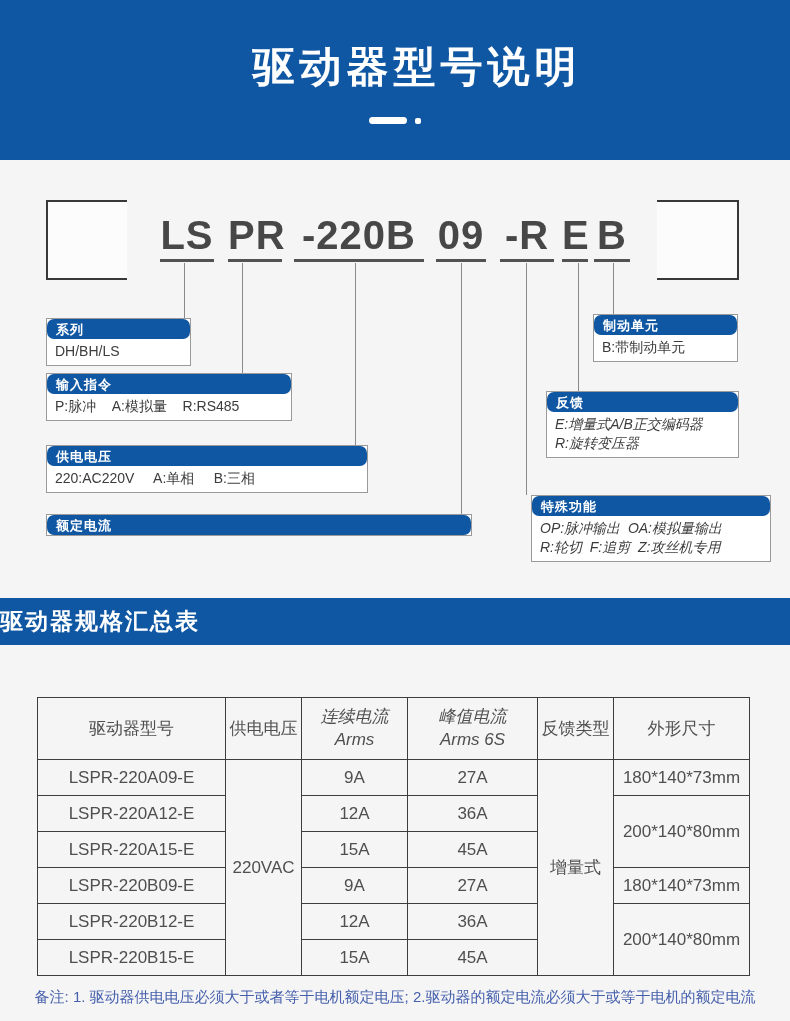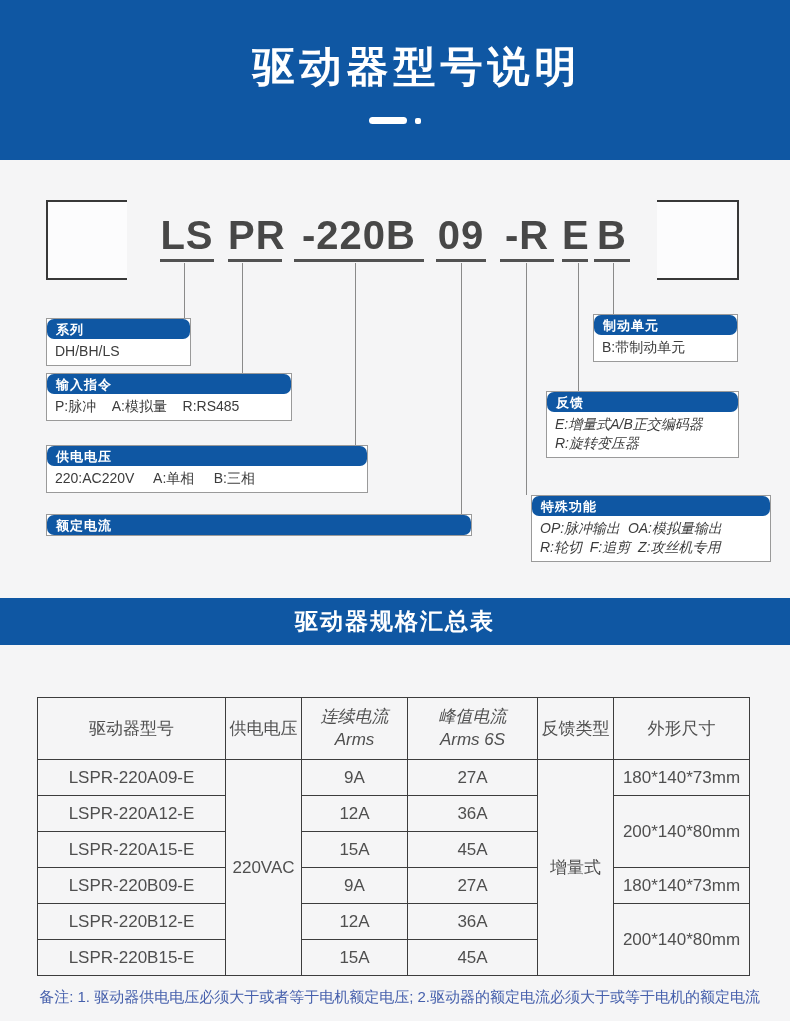--- a/index.html
+++ b/index.html
@@ -71,21 +71,21 @@
   .box-input    { left:46px;  top:213px; width:246px; }
   .box-voltage  { left:46px;  top:285px; width:322px; }
   .box-current  { left:46px;  top:354px; width:426px; }
   .box-brake    { left:593px; top:154px; width:145px; }
   .box-feedback { left:546px; top:231px; width:193px; }
   .box-special  { left:515px; top:335px; width:240px;margin-left:16px; }
   
   .band {
     position:absolute; left:0; top:598px; width:790px; height:47px;
     background:#0f57a3; color:#ffffff; font-size:23px; font-weight:bold;
-    text-align:center; line-height:47px; letter-spacing:2px;
+    text-align:left; line-height:47px; letter-spacing:2px;
   }
   
   .spec-table {
     position:absolute; left:37px; top:670px; width:712px;
     border-collapse:collapse; table-layout:fixed;
     font-size:17px; color:#4f4f4f;margin-top:27px;
   }
   .spec-table th, .spec-table td {
     border:1px solid #3d3d3d; text-align:center; font-weight:normal;
     padding:0; background:transparent;
@@ -96,21 +96,21 @@
   .col-volt  { width:76px;  }
   .col-cont  { width:106px; }
   .col-peak  { width:130px; }
   .col-fb    { width:76px;  }
   .col-dims  { width:136px; }
   .cell-model { text-align:left; padding-left:14px; }
   .th-line { display:block; line-height:1.35;font-style:italic; }
   
   .note {
     position:absolute; left:30px; top:986px; width:730px;
-    font-size:15px; color:#4660ac; line-height:22px; text-align:right;
+    font-size:15px; color:#4660ac; line-height:22px; text-align:center;
     white-space:pre-wrap;
   }
 </style>
 </head>
 <body>
 
 <div class="page">
 
   <div class="banner">
     <div class="banner-title">驱动器型号说明</div>

